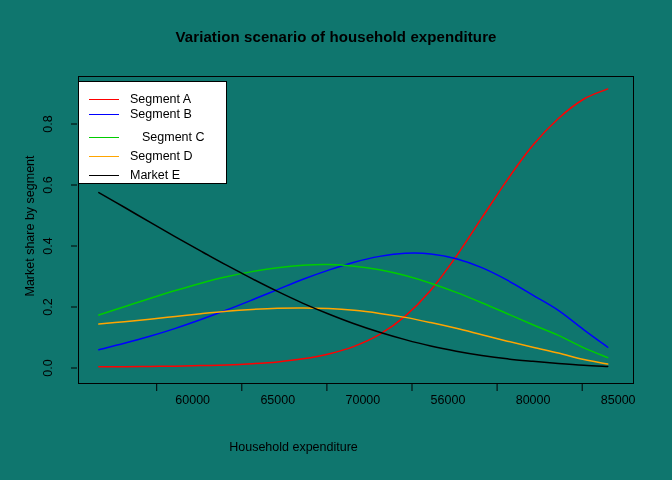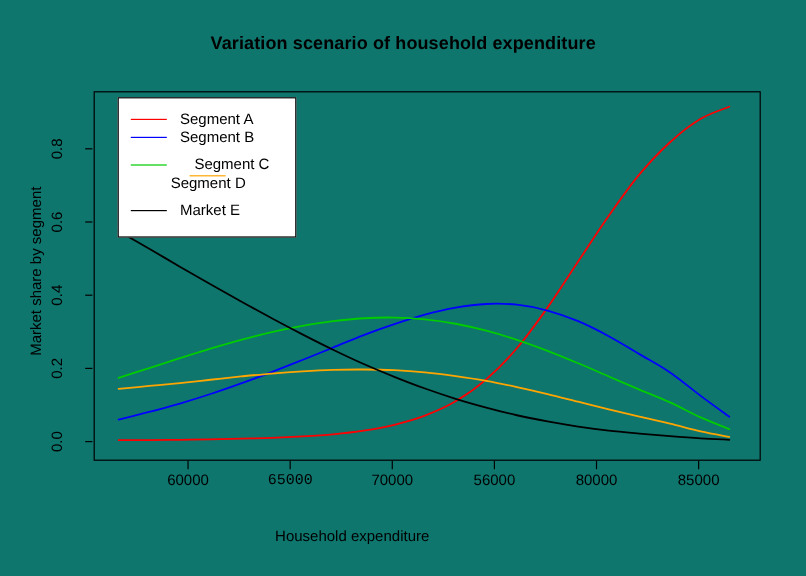--- a/index.html
+++ b/index.html
@@ -51,35 +51,35 @@
   }
   .tick-label {
     position: absolute;
     font-size: 12.5px;
     color: #000000;
     white-space: nowrap;
   }
   .xtick-label {
     transform: translateX(-50%);
     top: 393px;
+    margin-left: 36px;
   }
   .ytick-label {
     transform: translateY(-50%) rotate(-90deg);
     right: 616px;
   }
   #legend-box {
     position: absolute;
     left: 78px;
     top: 81px;
     width: 149px;
-    height: 117px;
+    height: 103px;
     border: 1px solid #000000;
     background: #ffffff;
     box-sizing: border-box;
-    margin-left: 20px;
   }
   .legend-row {
     position: absolute;
     left: 0;
     width: 149px;
     height: 20px;
     display: flex;
     align-items: center;
   }
   .legend-swatch {
@@ -125,21 +125,21 @@
         <line x1="71" x2="77" y1="185" y2="185" stroke="#000" stroke-width="1"></line>
         <line x1="71" x2="77" y1="124" y2="124" stroke="#000" stroke-width="1"></line>
       </g>
   </svg>
 
   <div id="xlab" class="axis-title">Household expenditure</div>
   <div id="ylab" class="axis-title">Market share by segment</div>
 
   <div id="xtick-labels">
       <div class="tick-label xtick-label" style="left: 156.7px;">60000</div>
-      <div class="tick-label xtick-label" style="left: 241.8px; font-family: Liberation Mono, monospace;">65000</div>
+      <div class="tick-label xtick-label" style="left: 241.8px;">65000</div>
       <div class="tick-label xtick-label" style="left: 326.9px;">70000</div>
       <div class="tick-label xtick-label" style="left: 412px;">56000</div>
       <div class="tick-label xtick-label" style="left: 497.1px;">80000</div>
       <div class="tick-label xtick-label" style="left: 582.2px;">85000</div>
     </div>
   <div id="ytick-labels">
       <div class="tick-label ytick-label" style="top: 368px;">0.0</div>
       <div class="tick-label ytick-label" style="top: 307px;">0.2</div>
       <div class="tick-label ytick-label" style="top: 246px;">0.4</div>
       <div class="tick-label ytick-label" style="top: 185px;">0.6</div>
@@ -152,21 +152,21 @@
         <span class="legend-text">Segment A</span>
       </div>
       <div class="legend-row" style="top: 22px;">
         <span class="legend-swatch" style="border-top-color: rgb(0, 0, 255);"></span>
         <span class="legend-text">Segment B</span>
       </div>
       <div class="legend-row" style="top: 45px; gap: 12px;">
         <span class="legend-swatch" style="border-top-color: rgb(0, 204, 0);"></span>
         <span class="legend-text">Segment C</span>
       </div>
-      <div class="legend-row" style="top: 64px; flex-direction: column;">
+      <div class="legend-row" style="top: 64px;">
         <span class="legend-swatch" style="border-top-color: rgb(255, 165, 0);"></span>
         <span class="legend-text">Segment D</span>
       </div>
       <div class="legend-row" style="top: 83px;">
         <span class="legend-swatch" style="border-top-color: rgb(0, 0, 0);"></span>
         <span class="legend-text">Market E</span>
       </div>
     </div>
 
 </div>

